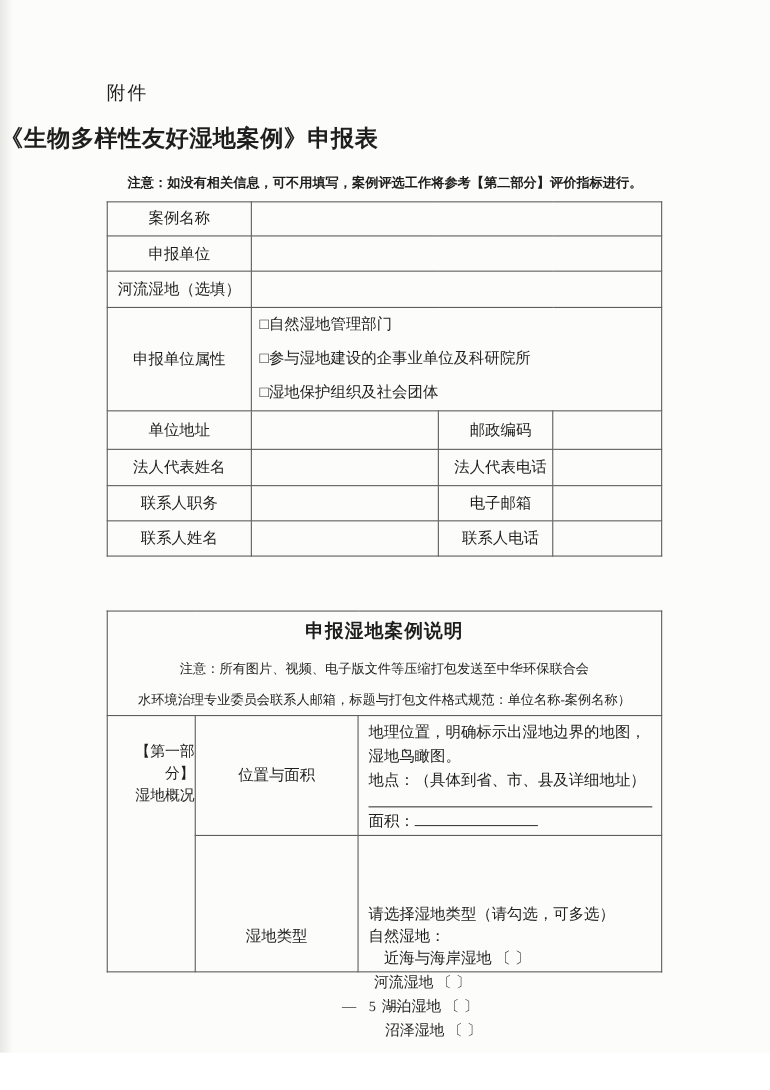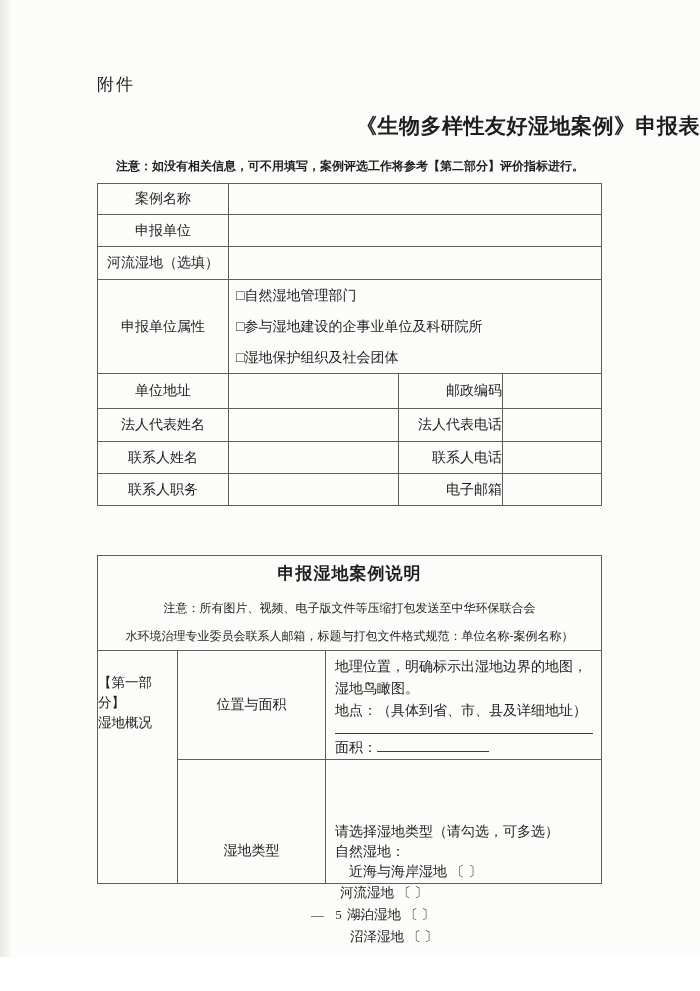--- a/index.html
+++ b/index.html
@@ -8,42 +8,42 @@
     position:relative;
     background:#ffffff;
     font-family:"Liberation Serif","DejaVu Serif",serif;
     color:#1e1e1e;
   }
   .page { position:absolute; left:0; top:0; width:700px; height:957px; background:#fcfcfa; overflow:hidden; }
   .scan-edge { position:absolute; left:0; top:0; bottom:0; width:12px;
     background:linear-gradient(to right,#e7e7e4,rgba(252,252,250,0)); }
 
   .attachment { position:absolute; left:97px; top:73px; font-size:17px; letter-spacing:2px; }
-  .doc-title { position:absolute; left:0; right:0; top:112px; text-align:right;
+  .doc-title { position:absolute; left:0; right:0; top:112px; text-align:left;
     font-size:21px; font-weight:bold; letter-spacing:.5px; }
   .doc-note { position:absolute; left:0; right:0; top:158px; text-align:center;
     font-size:12px; font-weight:bold; }
 
   table { border-collapse:collapse; table-layout:fixed; position:absolute;font-family:Liberation Serif, serif; }
   td { border:1px solid #5e5e5c; font-size:14px; vertical-align:middle; overflow:visible; }
 
   .t1 { left:97px; top:183px; width:504px; }
   .t2 { left:97px; top:555px; width:504px; }
 
   .lbl  { text-align:center; }
   .sect { text-align:center; font-weight:bold; font-size:16px; letter-spacing:1px; }
-  .rlbl { text-align:right; padding-left:9px; }
+  .rlbl { text-align:center; padding-left:9px; }
   .attr-cell { padding-left:7px; }
   .attr-cell div { line-height:31px; }
 
   .t2head { text-align:center; vertical-align:top; padding-top:6px; }
   .t2title { font-size:17px; font-weight:bold; letter-spacing:1px; margin-bottom:9px; }
   .t2note  { font-size:12px; line-height:28px; white-space:nowrap; }
 
-  .part { vertical-align:top; padding-top:22px; text-align:left; font-size:13.5px; line-height:20px; }
+  .part { vertical-align:top; padding-top:22px; text-align:right; font-size:13.5px; line-height:20px; }
   .mid  { text-align:center; }
   .mid2 { vertical-align:top; padding-top:82px; text-align:center; }
 
   .content { vertical-align:top; padding:5px 8px 0 9px; font-size:14px; line-height:22px; }
   .fill-line { border-bottom:1px solid #3d3d3b; height:11px; margin-top:1px; }
   .area-row  { margin-top:3px; }
   .area-line { display:inline-block; width:112px; height:12px; border-bottom:1px solid #3d3d3b; }
 
   .content2 { padding-top:62px; line-height:20px; }
   .indent { padding-left:14px; }
@@ -99,29 +99,29 @@
         <td class="rlbl">邮政编码</td>
         <td></td>
       </tr>
       <tr style="height:33px">
         <td class="lbl">法人代表姓名</td>
         <td></td>
         <td class="rlbl">法人代表电话</td>
         <td></td>
       </tr>
       <tr style="height:32px">
+        <td class="lbl">联系人职务</td>
+        <td></td>
+        <td class="rlbl">电子邮箱</td>
+        <td></td>
+      </tr>
+      <tr style="height:32px">
         <td class="lbl">联系人姓名</td>
         <td></td>
         <td class="rlbl">联系人电话</td>
-        <td></td>
-      </tr>
-      <tr style="height:32px">
-        <td class="lbl">联系人职务</td>
-        <td></td>
-        <td class="rlbl">电子邮箱</td>
         <td></td>
       </tr>
     </tbody>
   </table>
 
   <table class="t2">
     <colgroup>
         <col style="width:80px">
         <col style="width:148px">
         <col style="width:276px">

